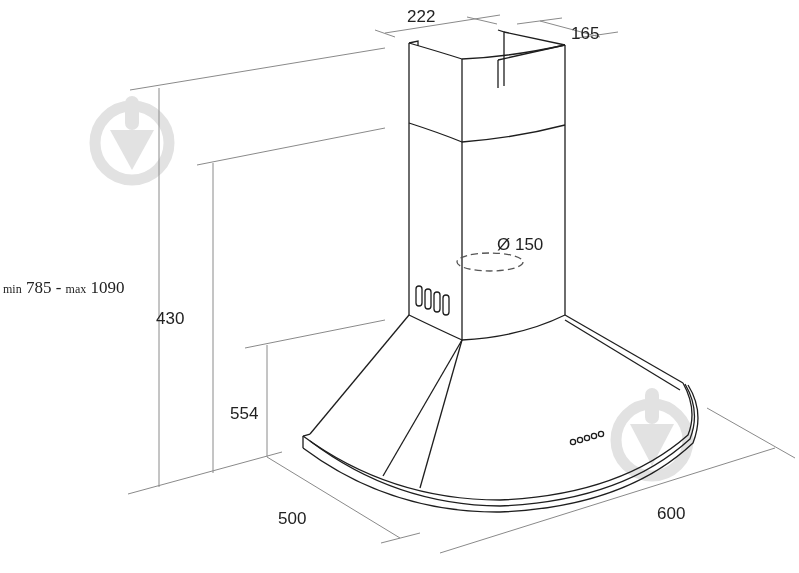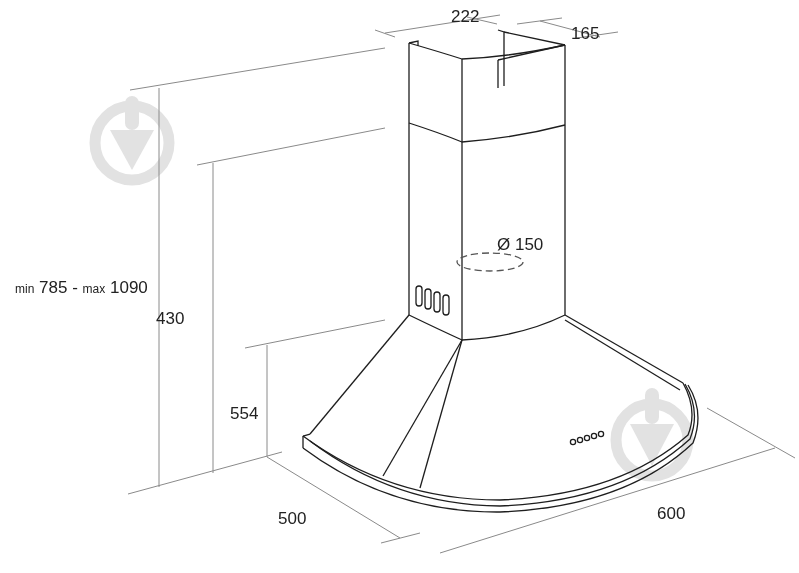--- a/index.html
+++ b/index.html
@@ -101,25 +101,25 @@
     <g>
       <circle class="obj" cx="573" cy="442" r="2.6"></circle>
       <circle class="obj" cx="580" cy="440" r="2.6"></circle>
       <circle class="obj" cx="587" cy="438" r="2.6"></circle>
       <circle class="obj" cx="594" cy="436" r="2.6"></circle>
       <circle class="obj" cx="601" cy="434" r="2.6"></circle>
     </g>
   </g>
 </svg>
 
-<div class="lbl" style="left:407px;top:8px;margin-left:44px;">222</div>
+<div class="lbl" style="left:407px;top:8px;">222</div>
 <div class="lbl" style="left:571px;top:25px;text-align:right;">165</div>
 <div class="lbl" style="left:497px;top:236px;">Ø 150</div>
 
-<div class="lbl" style="left:15px;top:279px;">
+<div class="lbl" style="left:3px;top:279px;font-family:Liberation Serif, serif;">
   <span class="small">min</span>
   <span>785</span>
   <span>-</span>
   <span class="small">max</span>
   <span>1090</span>
 </div>
 
 <div class="lbl" style="left:156px;top:310px;">430</div>
 <div class="lbl" style="left:230px;top:405px;">554</div>
 <div class="lbl" style="left:278px;top:510px;">500</div>

